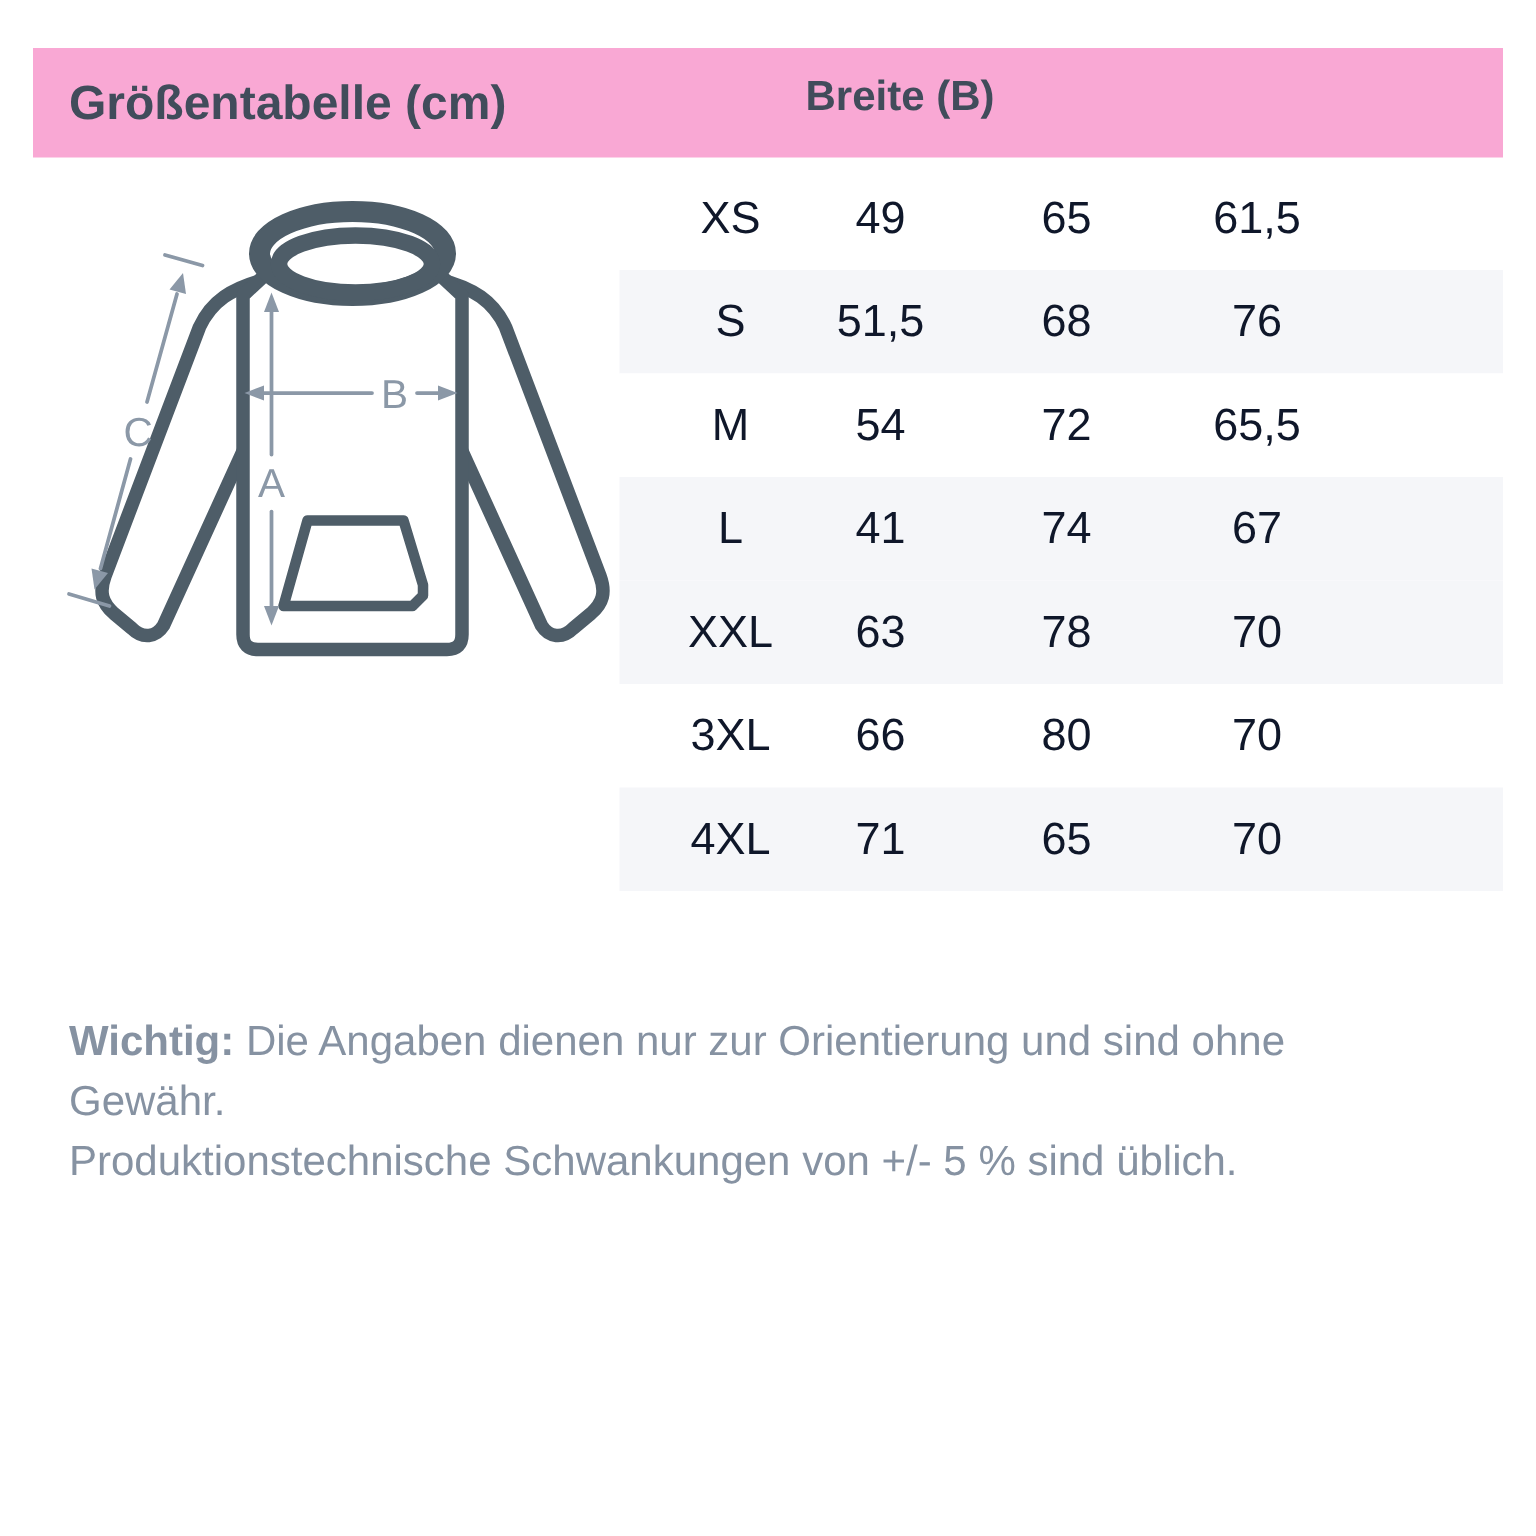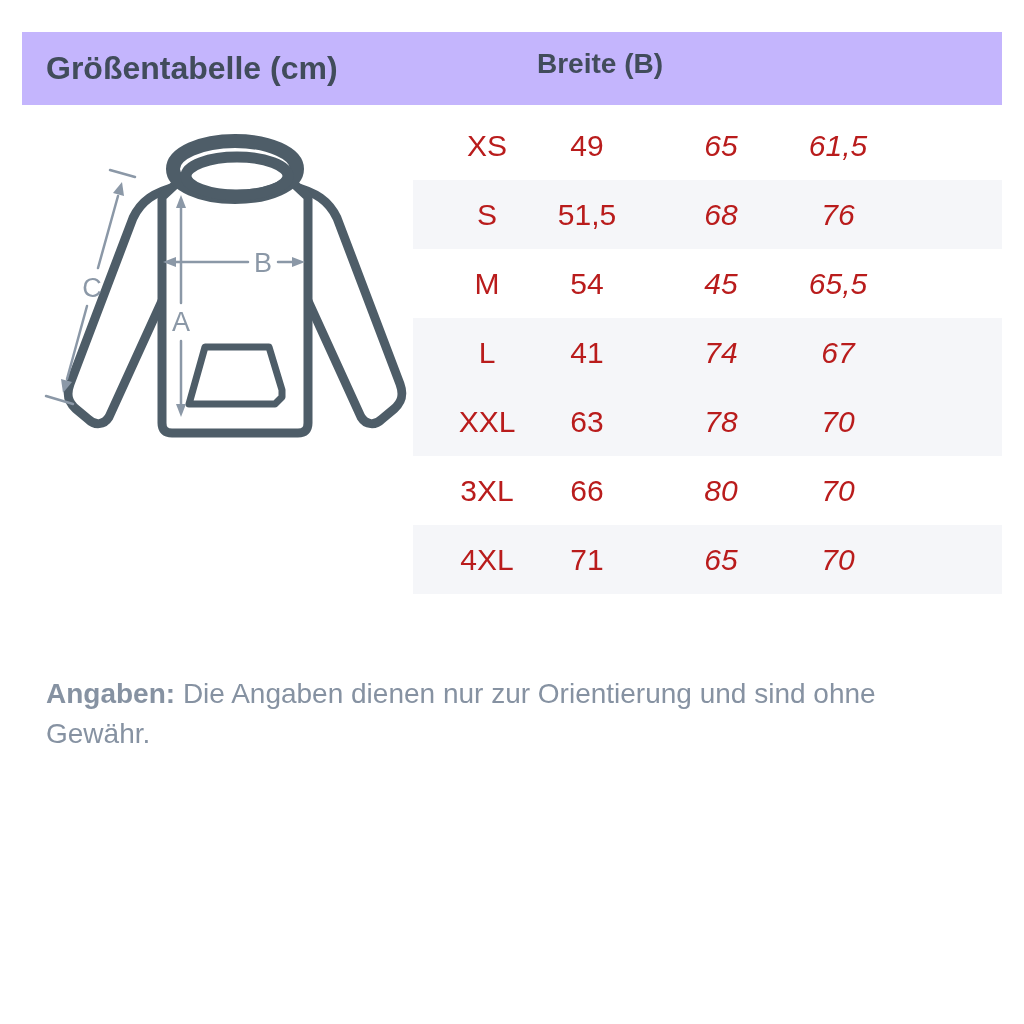--- a/index.html
+++ b/index.html
@@ -10,21 +10,21 @@
     width: 1024px;
     height: 1024px;
     background: #ffffff;
     overflow: hidden;
   }
   
   .header-band {
     position: absolute;
     left: 22px; top: 32px;
     width: 980px; height: 73px;
-    background: #c4b5fd;
+    background: #f9a8d4;
   }
   .title {
     position: absolute;
     left: 24px; top: 0; height: 73px;
     display: flex; align-items: center;
     font-size: 32px; font-weight: bold;
     color: #414c5b;
     white-space: nowrap;
   }
   .col-head {
@@ -50,27 +50,27 @@
     position: relative;
     width: 589px; height: 69px;
     background: #ffffff;
   }
   .size-row.striped { background: #f5f6f9; }
   .cell {
     position: absolute;
     top: 50%;
     transform: translate(-50%, -50%);
     font-size: 30px;
-    color: #b91c1c;
+    color: #0f172a;
     white-space: nowrap;
   }
   .cell.size   { left: 74px; }
   .cell.breite { left: 174px; }
-  .cell.hoehe  { left: 308px; font-style: italic; }
-  .cell.aermel { left: 425px; font-style: italic; }
+  .cell.hoehe  { left: 298px; }
+  .cell.aermel { left: 425px; }
 
   
   .diagram {
     position: absolute;
     left: 35px; top: 122px;
     width: 375px; height: 345px;
   }
 
   
   .note {
@@ -144,21 +144,21 @@
     </div>
       <div class="size-row striped">
       <span class="cell size">S</span>
       <span class="cell breite">51,5</span>
       <span class="cell hoehe">68</span>
       <span class="cell aermel">76</span>
     </div>
       <div class="size-row">
       <span class="cell size">M</span>
       <span class="cell breite">54</span>
-      <span class="cell hoehe">45</span>
+      <span class="cell hoehe">72</span>
       <span class="cell aermel">65,5</span>
     </div>
       <div class="size-row striped">
       <span class="cell size">L</span>
       <span class="cell breite">41</span>
       <span class="cell hoehe">74</span>
       <span class="cell aermel">67</span>
     </div>
       <div class="size-row striped">
       <span class="cell size">XXL</span>
@@ -174,16 +174,17 @@
     </div>
       <div class="size-row striped">
       <span class="cell size">4XL</span>
       <span class="cell breite">71</span>
       <span class="cell hoehe">65</span>
       <span class="cell aermel">70</span>
     </div>
     </div>
 
   <p class="note">
-    <strong>Angaben:</strong><span> Die Angaben dienen nur zur Orientierung und sind ohne Gewähr.</span><br>
+    <strong>Wichtig:</strong><span> Die Angaben dienen nur zur Orientierung und sind ohne Gewähr.</span><br>
+    <span>Produktionstechnische Schwankungen von +/- 5 % sind üblich.</span>
   </p>
 
 </div>
 
 </body></html>

